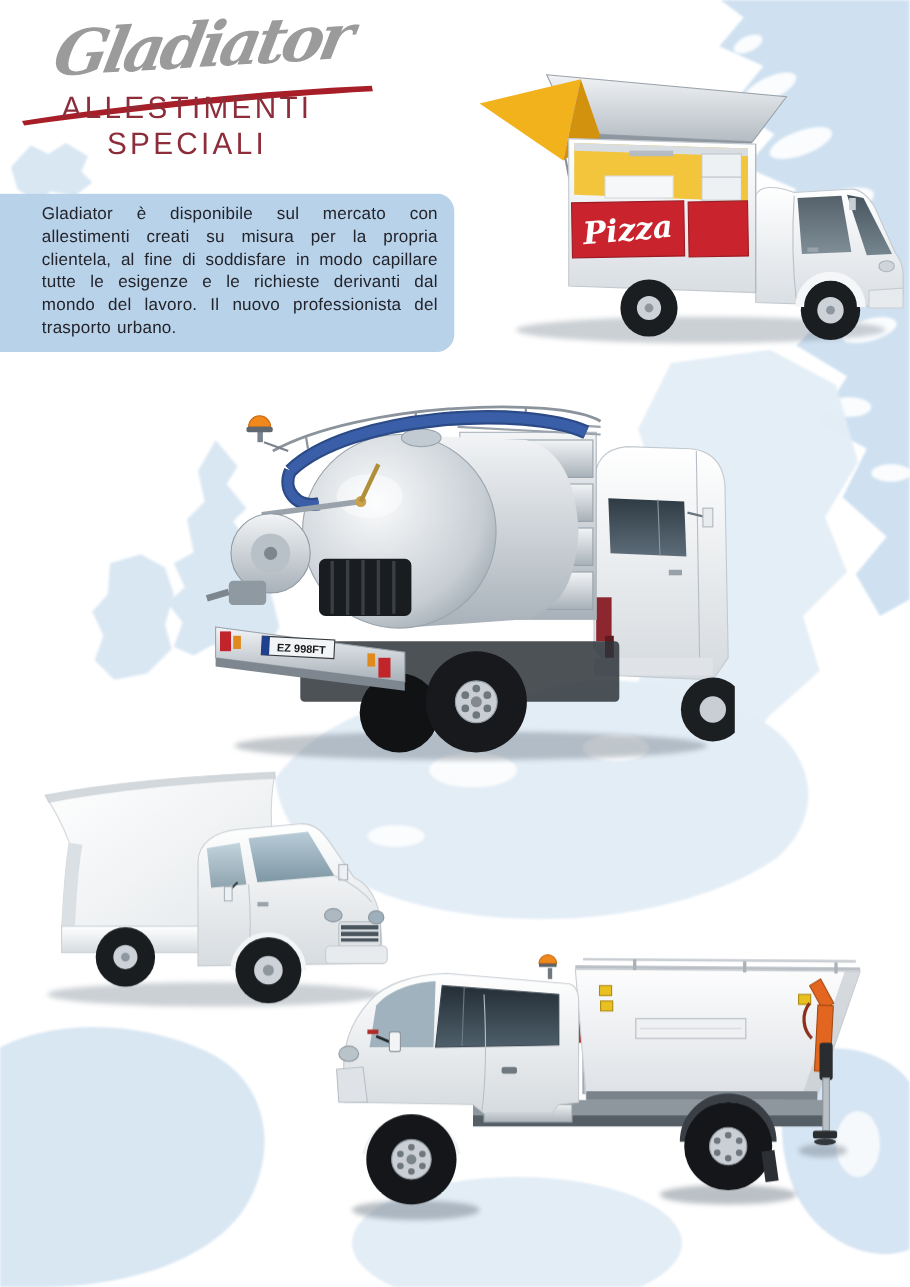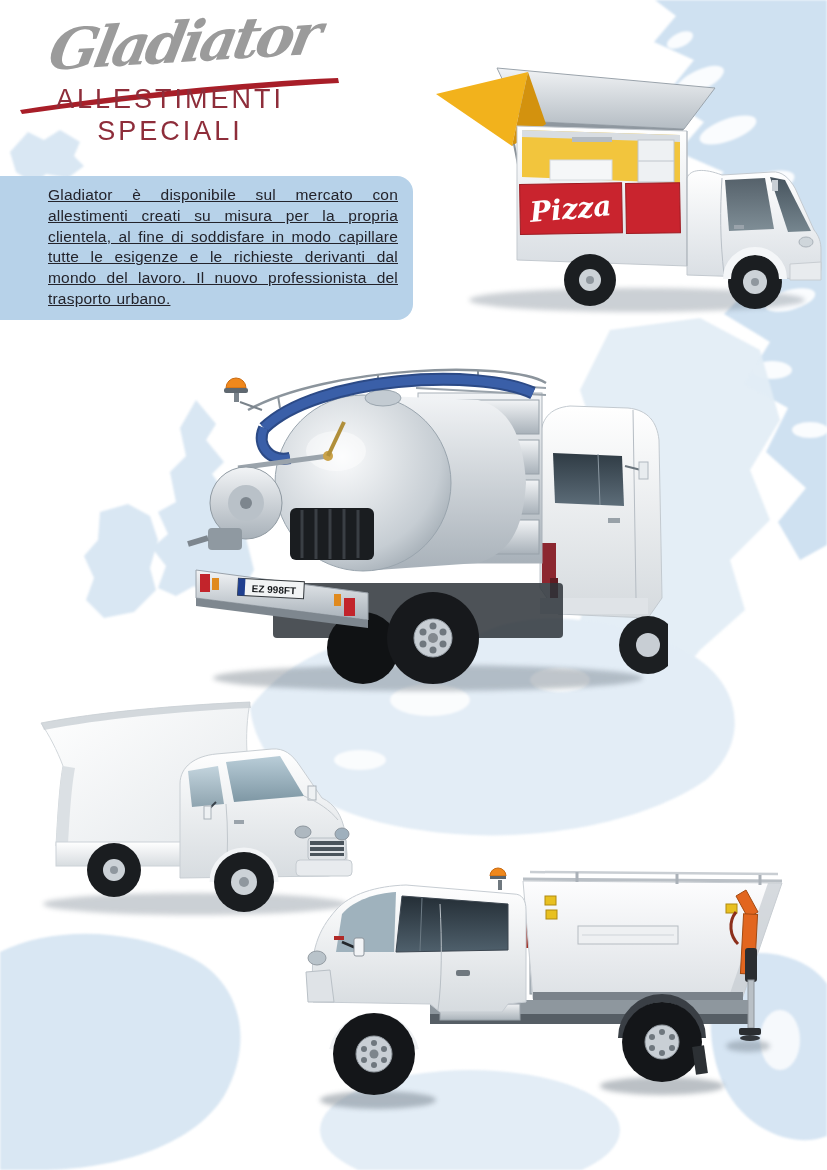--- a/index.html
+++ b/index.html
@@ -22,23 +22,23 @@
     position:absolute;left:24px;top:84px;width:292px;text-align:center;
     color:var(--title-red,#8e2d3a);font-size:27px;line-height:31px;
     letter-spacing:3px;font-weight:400;transform:scaleY(1.04);
   }
   .intro-box{
     position:absolute;left:0;top:176px;width:413px;
     background:var(--intro-bg,#b7d2e9);
     border-radius:0 16px 16px 0;
   }
   .intro-box p{
-    margin:0;padding:9px 15px 10px 48px;
+    margin:0;padding:9px 15px 10px 38px;
     font-size:15.5px;line-height:20.8px;letter-spacing:.2px;word-spacing:1px;
-    color:var(--intro-text,#23232b);text-align:justify;text-decoration:underline;
+    color:var(--intro-text,#23232b);text-align:justify;
   }
   .photo{position:absolute;}
   .ph-pizza{left:422px;top:28px;}
   .ph-vac{left:178px;top:348px;}
   .ph-bill{left:20px;top:692px;}
   .ph-skip{left:290px;top:852px;}
   .soft{filter:blur(2.5px);}
 </style>
 </head>
 <body>

